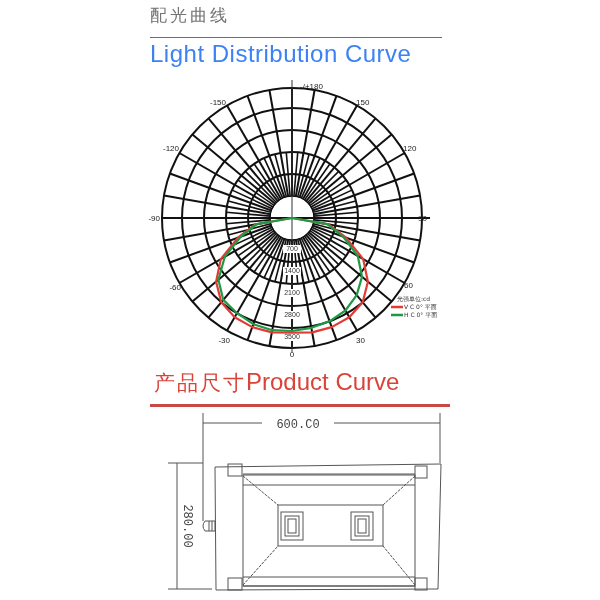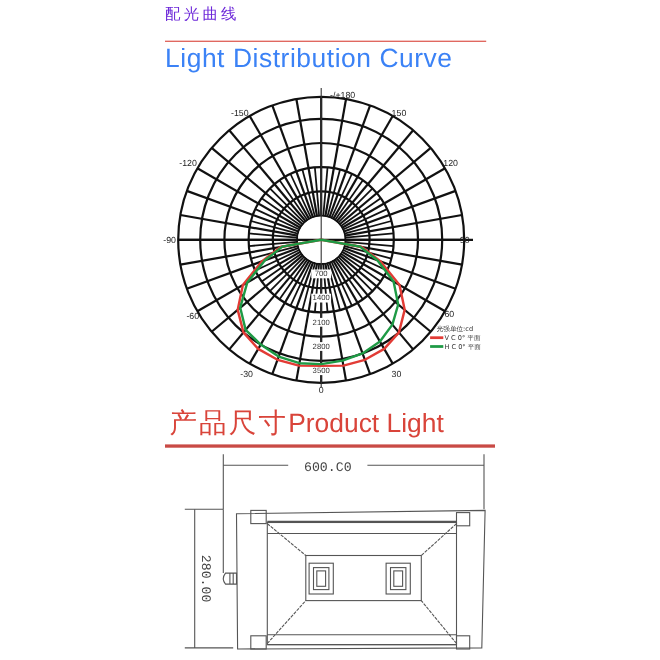--- a/index.html
+++ b/index.html
@@ -1,21 +1,21 @@
 <!DOCTYPE html>
 <html><head>
 <meta charset="utf-8">
 <style>
   html, body { margin:0; padding:0; background:#ffffff; }
   body { width:600px; height:600px; position:relative; overflow:hidden; font-family:"Liberation Sans", sans-serif; }
-  .title-cn { position:absolute; left:150px; top:4px; font-size:14px; color:#6d28d9; letter-spacing:3px; font-family:"DejaVu Sans", sans-serif; }
+  .title-cn { position:absolute; left:150px; top:4px; font-size:17px; color:#737373; letter-spacing:3px; font-family:"DejaVu Sans", sans-serif; }
   .rule { position:absolute; height:1px; background:#d9443a; }
   .title-en { position:absolute; left:150px; top:40px; font-size:24px; color:#3b82f6; letter-spacing:0.5px; }
   .title2 { position:absolute; left:154px; top:368px; font-size:24px; color:#d9443a; }
-  .title2 .cn { font-family:Liberation Sans, sans-serif; font-size:25px; letter-spacing:2px; }
+  .title2 .cn { font-family:Liberation Sans, sans-serif; font-size:21px; letter-spacing:2px; }
   .rule2 { position:absolute; left:150px; top:404px; width:300px; height:3px; background:#c94a45; }
   svg { position:absolute; left:0; top:0; }
   .ax { font-family:"Liberation Sans", sans-serif; font-size:8px; fill:#222; }
   .rl { font-family:"Liberation Sans", sans-serif; font-size:7px; fill:#333; }
   .lg { font-family:"DejaVu Sans", sans-serif; font-size:6px; fill:#333; }
   .dim { font-family:"Liberation Mono", monospace; font-size:12px; fill:#444; }
 </style>
 </head>
 <body>
 
@@ -131,21 +131,21 @@
     <text x="226" y="105" text-anchor="end" class="ax">-150</text>
     <path d="M292.0 218.0 L255.1 224.5 L238.0 237.7 L220.8 259.1 L216.1 281.7 L221.3 302.2 L234.7 317.2 L252.3 327.1 L271.8 332.4 L292.0 332.6 L312.2 332.4 L331.7 327.1 L349.3 317.2 L362.7 302.2 L367.9 281.7 L363.2 259.1 L346.0 237.7 L328.9 224.5 L292.0 218.0 " style="fill:none;stroke:#e23b35;stroke-width:2.2;stroke-linejoin:round"></path>
     <path d="M292.0 218.0 L256.7 224.2 L240.9 236.6 L224.8 256.8 L218.4 279.7 L223.3 299.9 L237.0 313.2 L253.3 324.2 L272.2 330.2 L292.0 331.0 L311.4 327.8 L329.6 321.3 L345.4 310.5 L356.7 295.1 L362.0 276.8 L357.8 256.0 L343.1 236.6 L327.3 224.2 L292.0 218.0 " style="fill:none;stroke:#1e9a45;stroke-width:2.2;stroke-linejoin:round"></path>
     <text x="397" y="301" class="lg">光强单位:cd</text>
     <line x1="391" y1="307" x2="403" y2="307" style="stroke:#e23b35;stroke-width:2.5"></line>
     <text x="404" y="309" class="lg">V C 0° 平面</text>
     <line x1="391" y1="315" x2="403" y2="315" style="stroke:#1e9a45;stroke-width:2.5"></line>
     <text x="404" y="317" class="lg">H C 0° 平面</text>
   </svg>
 
-<div class="title2"><span class="cn">产品尺寸</span><span>Product Light</span></div>
+<div class="title2"><span class="cn">产品尺寸</span><span>Product Curve</span></div>
 <div class="rule2"></div>
 
 <svg width="600" height="600">
   <g stroke="#555" stroke-width="1" fill="none">
 
     <line x1="203" y1="413" x2="203" y2="463"></line>
     <line x1="440" y1="413" x2="440" y2="463"></line>
     <line x1="203" y1="423" x2="440" y2="423"></line>
 
     <line x1="168" y1="463" x2="203" y2="463"></line>

